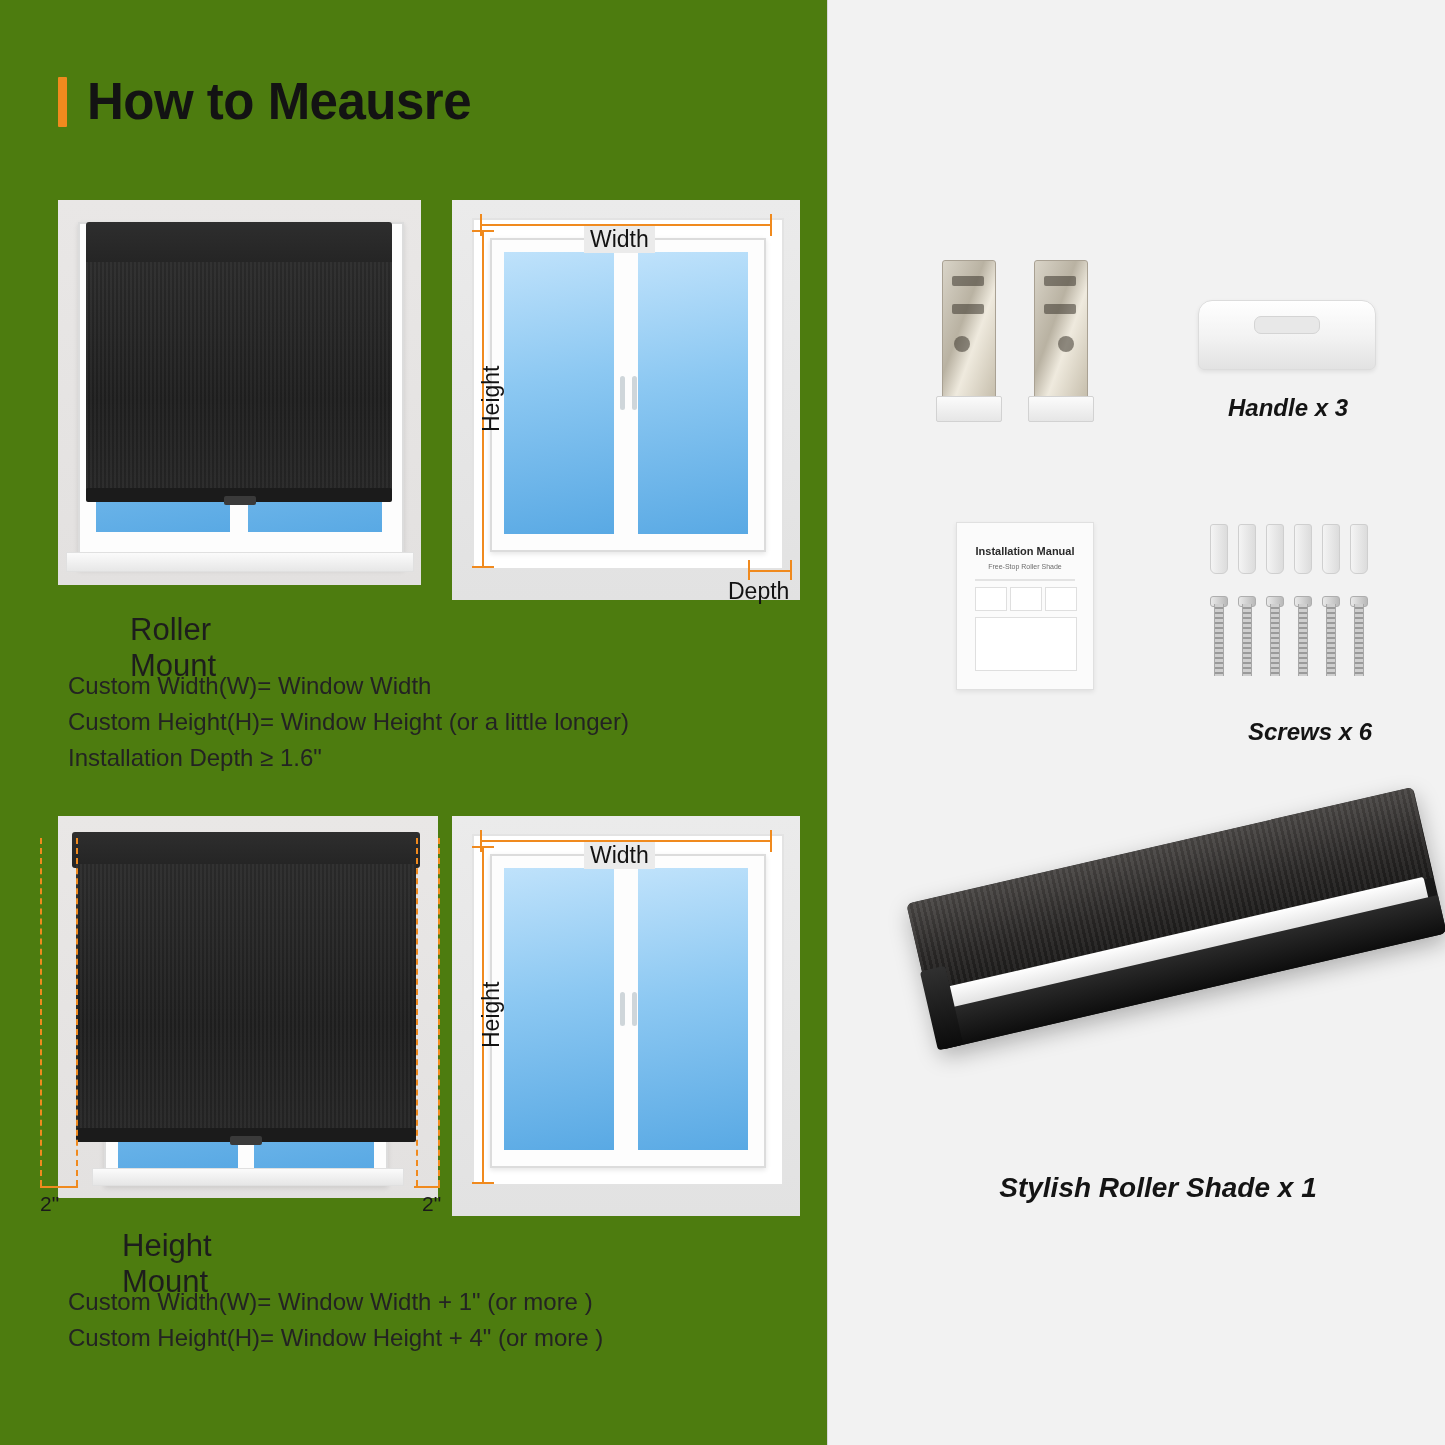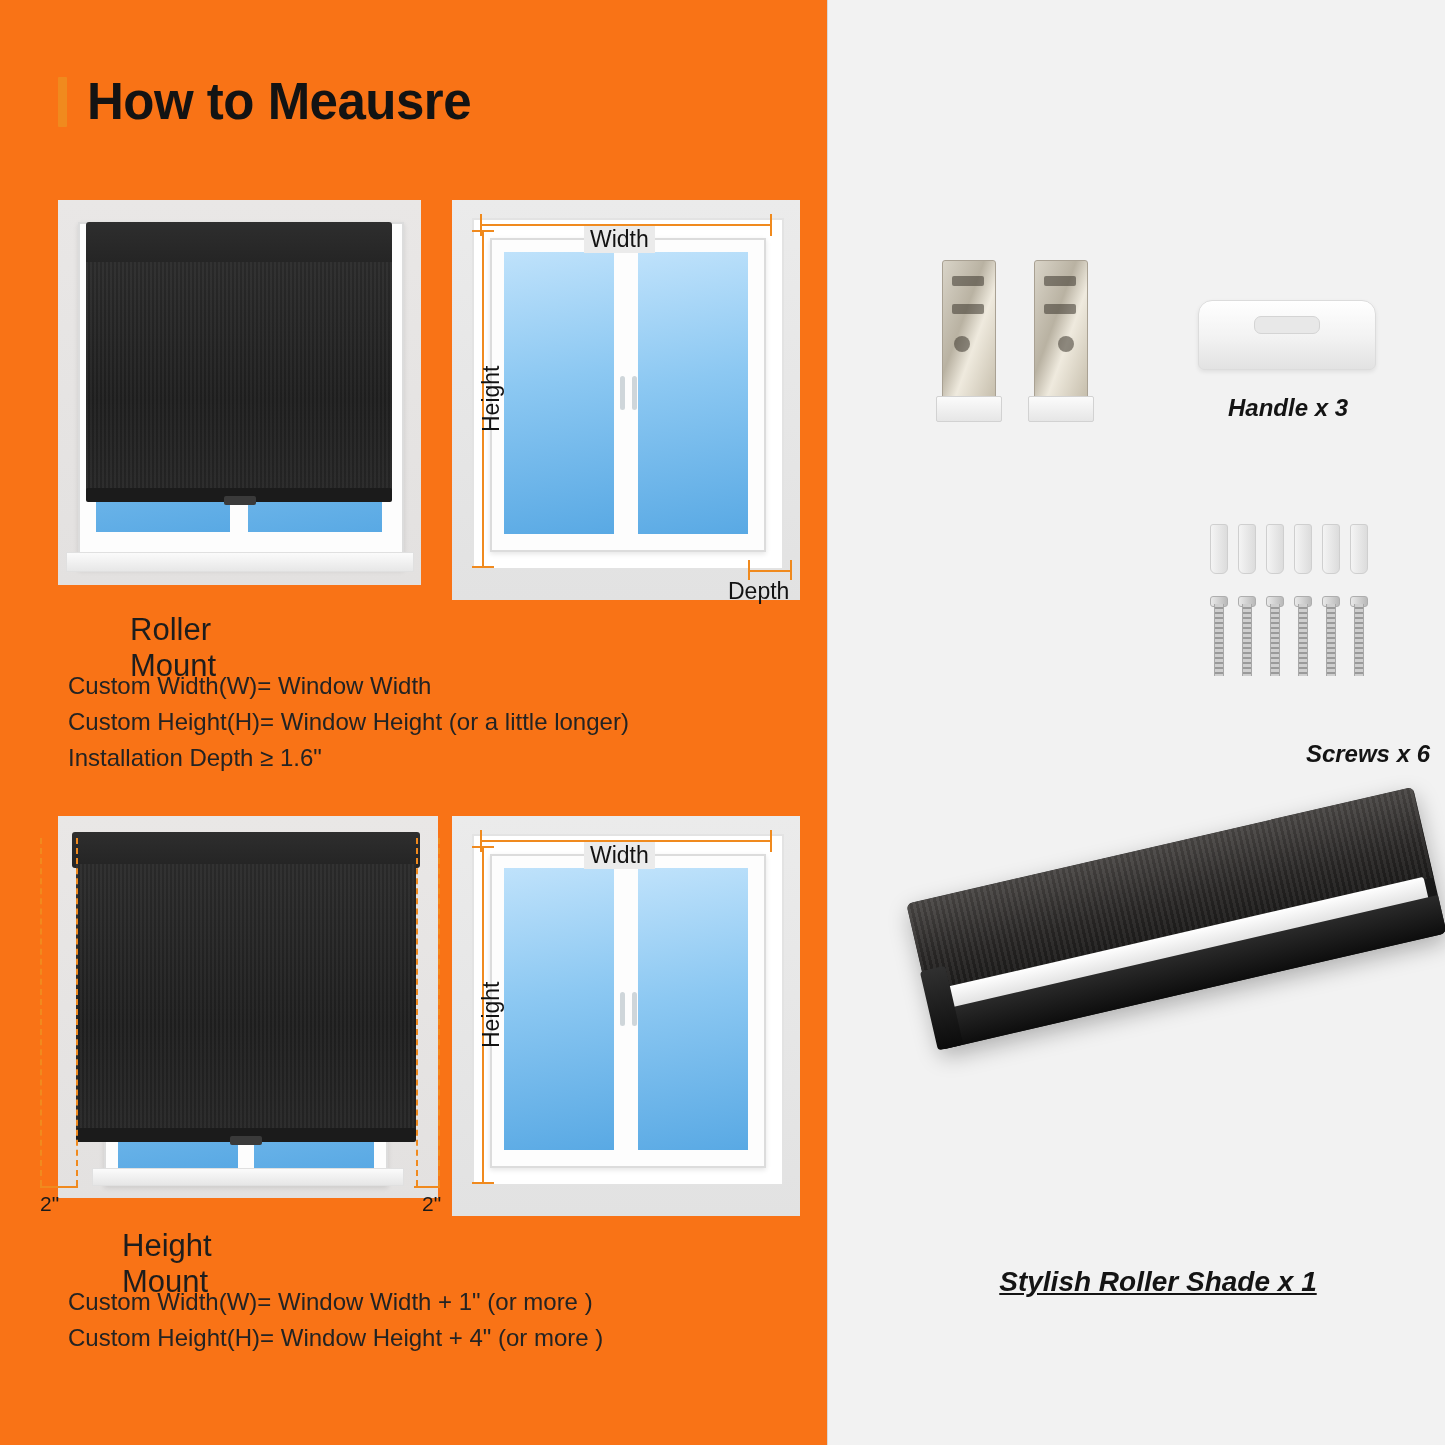--- a/index.html
+++ b/index.html
@@ -17,21 +17,21 @@
   .page {
     position: relative;
     width: 1445px;
     height: 1445px;
     background: #f2f2f2;
   }
   .col-left {
     position: absolute;
     left: 0; top: 0;
     width: 828px; height: 1445px;
-    background: #f97316;
+    background: #4d7c0f;
   }
   .col-right {
     position: absolute;
     left: 828px; top: 0;
     width: 617px; height: 1445px;
     background: #f2f2f2;
   }
   .divider {
     position: absolute;
     left: 827px; top: 0;
@@ -432,20 +432,29 @@
       <div class="bracket-slot" style="left:130px; top:86px; width:16px; height:16px; border-radius:50%;"></div>
       <div class="bracket-foot" style="left:100px; top:146px; width:64px; height:24px;"></div>
     </div>
 
     <div style="position:absolute; left:370px; top:290px; width:180px; height:90px;">
       <div class="handle-body" style="left:0; top:10px; width:176px; height:68px;"></div>
       <div class="handle-slot" style="left:56px; top:26px; width:64px; height:16px;"></div>
     </div>
     <div class="pkg-caption" style="left:340px; top:394px; width:240px;">Handle x 3</div>
 
+    <div class="manual" style="left:128px; top:522px; width:136px; height:166px;">
+      <div class="manual-title" style="top:22px;">Installation Manual</div>
+      <div class="manual-sub" style="top:40px;">Free-Stop Roller Shade</div>
+      <div class="manual-line" style="left:18px; top:56px; width:100px;"></div>
+      <div class="manual-box" style="left:18px; top:64px; width:30px; height:22px;"></div>
+      <div class="manual-box" style="left:53px; top:64px; width:30px; height:22px;"></div>
+      <div class="manual-box" style="left:88px; top:64px; width:30px; height:22px;"></div>
+      <div class="manual-box" style="left:18px; top:94px; width:100px; height:52px;"></div>
+    </div>
 
     <div style="position:absolute; left:382px; top:518px; width:180px; height:180px;">
       <div class="anchor" style="left:0px;  top:6px; width:16px; height:48px;"></div>
       <div class="anchor" style="left:28px; top:6px; width:16px; height:48px;"></div>
       <div class="anchor" style="left:56px; top:6px; width:16px; height:48px;"></div>
       <div class="anchor" style="left:84px; top:6px; width:16px; height:48px;"></div>
       <div class="anchor" style="left:112px;top:6px; width:16px; height:48px;"></div>
       <div class="anchor" style="left:140px;top:6px; width:16px; height:48px;"></div>
 
       <div class="screw" style="left:0px;  top:78px;">
@@ -466,27 +475,27 @@
       </div>
       <div class="screw" style="left:112px;top:78px;">
         <div class="screw-head"></div>
         <div class="screw-shaft" style="height:72px;"></div>
       </div>
       <div class="screw" style="left:140px;top:78px;">
         <div class="screw-head"></div>
         <div class="screw-shaft" style="height:72px;"></div>
       </div>
     </div>
-    <div class="pkg-caption" style="left:362px; top:740px; width:240px;text-align:right;">Screws  x 6</div>
+    <div class="pkg-caption" style="left:362px; top:718px; width:240px;">Screws  x 6</div>
 
     <div style="position:absolute; left:52px; top:830px; width:560px; height:380px;">
       <div class="roller-tube">
         <div class="roller-fabric"></div>
         <div class="roller-white"></div>
         <div class="roller-bottom"></div>
         <div class="roller-cap"></div>
       </div>
     </div>
-    <div class="pkg-caption big" style="left:130px; top:1266px; width:400px;text-decoration:underline;">Stylish Roller Shade x 1</div>
+    <div class="pkg-caption big" style="left:130px; top:1172px; width:400px;">Stylish Roller Shade x 1</div>
 
   </div>
 
 </div>
 
 </body></html>

